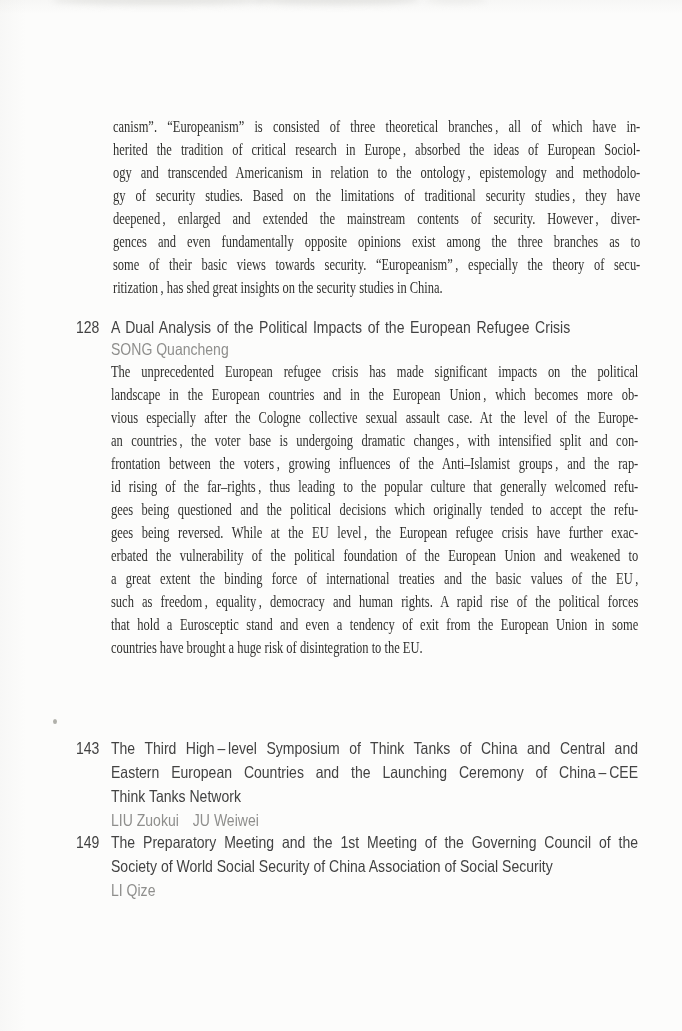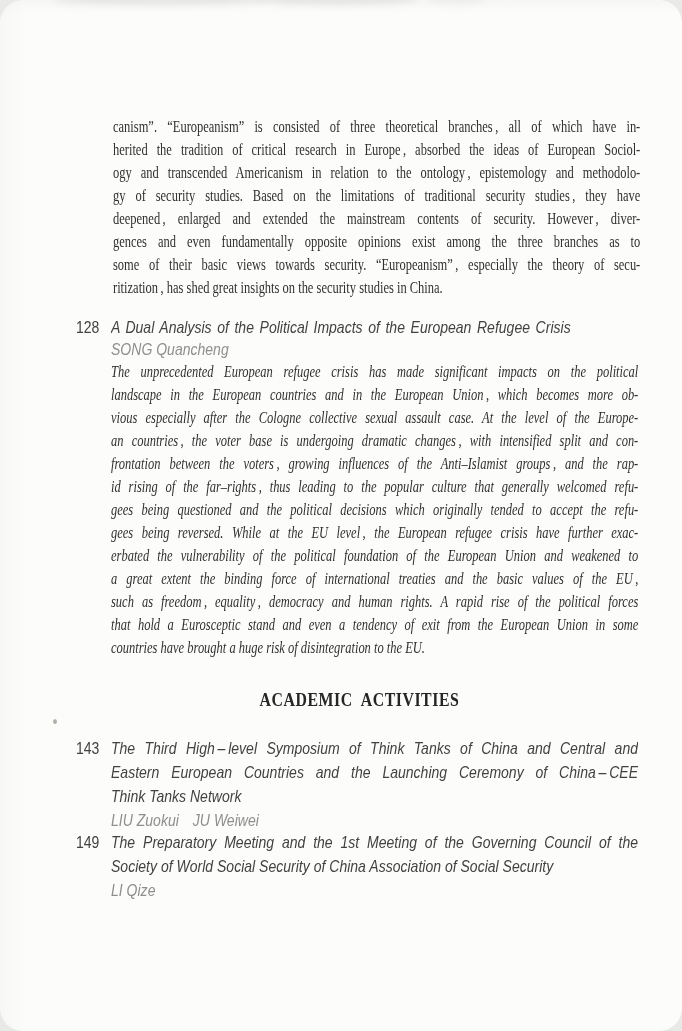--- a/index.html
+++ b/index.html
@@ -1,17 +1,17 @@
 <!DOCTYPE html>
 <html style="--paper: #fcfcfb; --serif-ink: #30302e; --sans-ink: #424242; --muted-ink: #8e8e8c; --heading-ink: #262624;"><head>
 <meta charset="utf-8">
 <style>
   html,body{margin:0;padding:0;}
   body{width:682px;height:1031px;background:#e9e9e7;font-family:"Liberation Sans",sans-serif;}
-  .page{position:relative;width:682px;height:1031px;background:var(--paper,#fcfcfb);overflow:hidden;border-radius:23px;}
+  .page{position:relative;width:682px;height:1031px;background:var(--paper,#fcfcfb);overflow:hidden;}
   .page::before{content:"";position:absolute;inset:0;pointer-events:none;
     background:linear-gradient(90deg,rgba(120,120,112,0.035),rgba(0,0,0,0) 26px),
                linear-gradient(180deg,rgba(150,150,145,0.05),rgba(0,0,0,0) 14px);}
   
   .smudge{position:absolute;border-radius:50%;filter:blur(3px);}
   .smudge.s1{left:52px;top:-5px;width:215px;height:10px;background:#d6d6d3;opacity:.55;}
   .smudge.s2{left:255px;top:-6px;width:165px;height:11px;background:#d2d2cf;opacity:.5;}
   .smudge.s3{left:425px;top:-4px;width:62px;height:8px;background:#dddddb;opacity:.4;}
   .speck{position:absolute;left:53px;top:719px;width:4px;height:5px;background:#97978f;opacity:.75;border-radius:50%;filter:blur(.6px);}
 
@@ -37,21 +37,21 @@
   
   .continuation{position:absolute;left:113px;top:115px;}
   .entry{position:absolute;left:76px;}
   .entry-128{top:316px;}
   .entry-143{top:736px;}
   .entry-149{top:830px;}
   .num{position:absolute;left:0;top:0;font-size:16.5px;color:var(--sans-ink,#424242);
     transform:scaleX(0.85);transform-origin:0 0;}
   .num.n22{line-height:22px;}
   .num.n24{line-height:24px;}
-  .ebody{margin-left:35px;width:527px;font-style:italic;}
+  .ebody{margin-left:35px;width:527px;}
 
   .heading-row{position:absolute;left:78px;top:689px;width:562px;text-align:center;}
   .heading-text{display:inline-block;font-family:"Liberation Serif","DejaVu Serif",serif;
     font-weight:bold;font-size:18px;line-height:22px;letter-spacing:.6px;word-spacing:5px;
     color:var(--heading-ink,#262624);transform:scaleX(0.88);}
 </style>
 </head>
 <body>
 
 <div class="page">
@@ -94,23 +94,20 @@
           <div class="serif-line">gees being reversed. While at the EU level , the European refugee crisis have further exac-</div>
           <div class="serif-line">erbated the vulnerability of the political foundation of the European Union and weakened to</div>
           <div class="serif-line">a great extent the binding force of international treaties and the basic values of the EU ,</div>
           <div class="serif-line">such as freedom , equality , democracy and human rights. A rapid rise of the political forces</div>
           <div class="serif-line">that hold a Eurosceptic stand and even a tendency of exit from the European Union in some</div>
           <div class="serif-line">countries have brought a huge risk of disintegration to the EU.</div>
         </div>
     </div>
   </section>
 
-  <div class="heading-row">
-    <span class="heading-text" data-bind="section.heading">ACADEMIC ACTIVITIES</span>
-  </div>
 
   <section class="entry entry-143">
     <span class="num n24" data-bind="activity_entries.0.number">143</span>
     <div class="ebody">
       <div class="sans-wrap">
         <div data-bind-lines="activity_entries.0.title_lines">
             <div class="title-line t24">The Third High – level Symposium of Think Tanks of China and Central and</div>
             <div class="title-line t24">Eastern European Countries and the Launching Ceremony of China – CEE</div>
             <div class="title-line t24">Think Tanks Network</div>
           </div>

